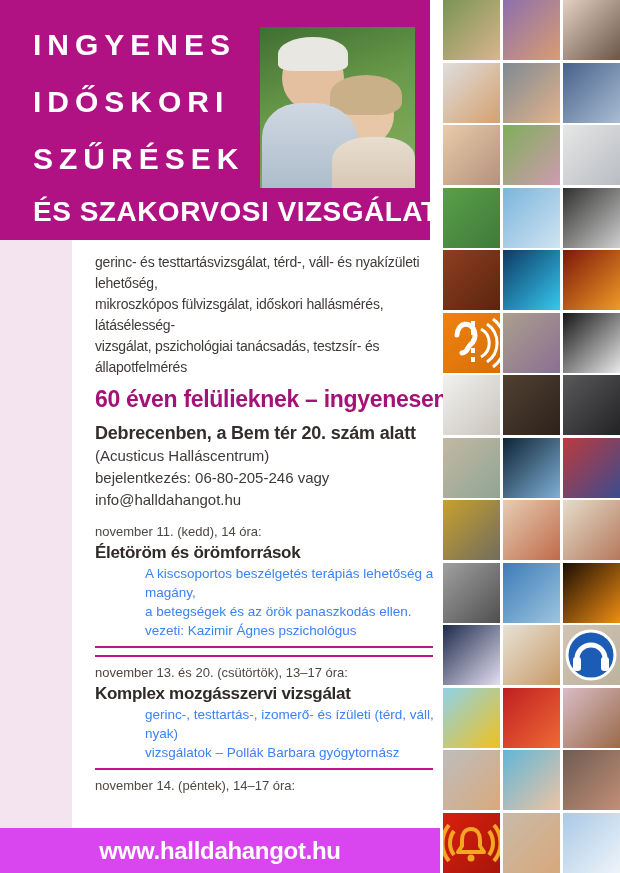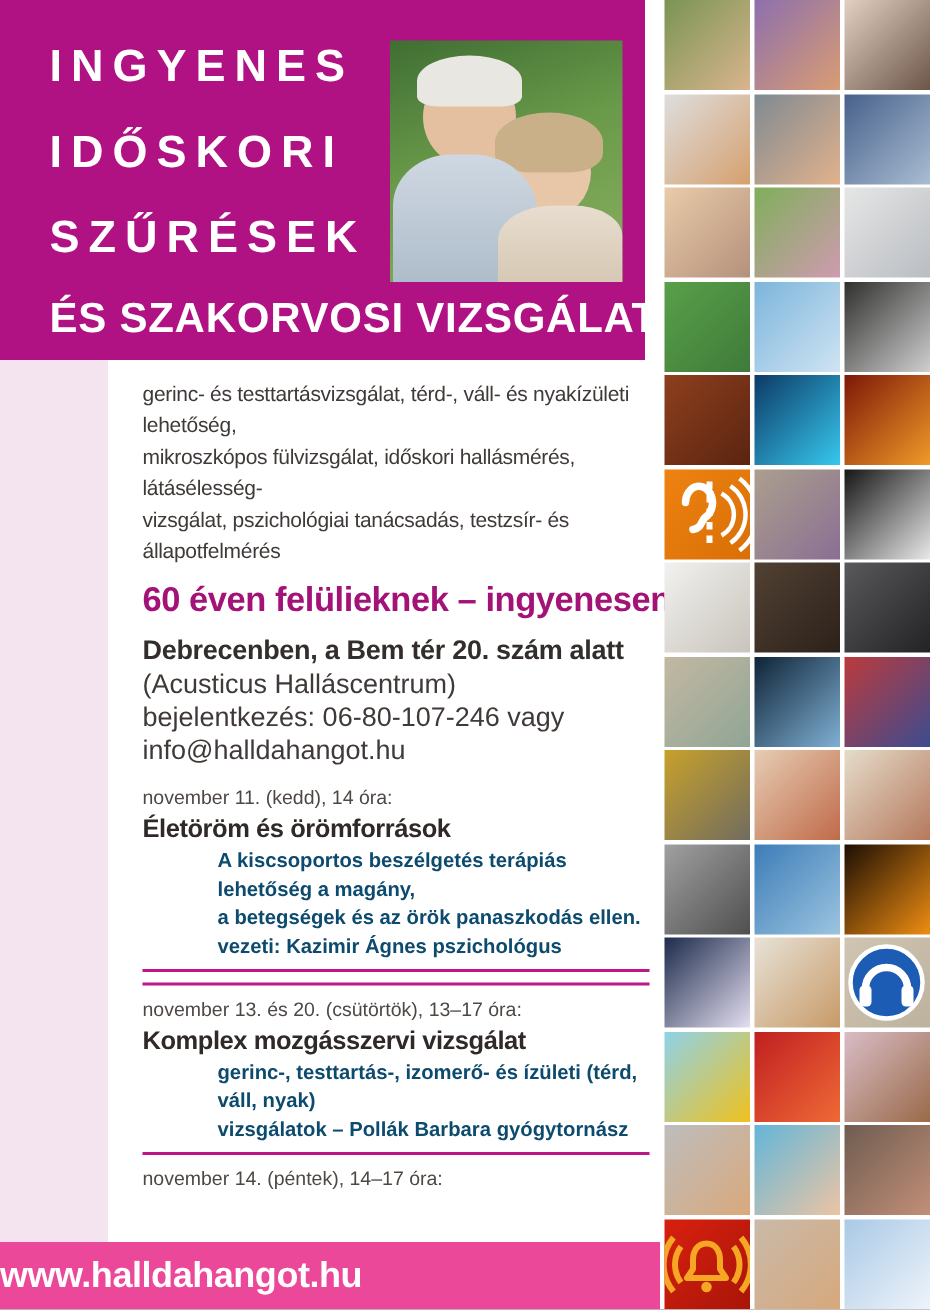--- a/index.html
+++ b/index.html
@@ -20,29 +20,29 @@
   .head.woman::before{content:"";position:absolute;left:-8px;top:-10px;width:72px;height:40px;border-radius:55% 55% 35% 35%;background:#c9b089;}
   .shirt-man{position:absolute;left:2px;top:76px;width:96px;height:85px;border-radius:40% 45% 0 0;background:linear-gradient(180deg,#cfd8e2,#aebdcb);}
   .shirt-woman{position:absolute;left:72px;top:110px;width:83px;height:51px;border-radius:45% 40% 0 0;background:linear-gradient(180deg,#e8ddcf,#d6c8b4);}
   
   .side-strip{position:absolute;left:0;top:240px;width:72px;height:588px;background:#f3e4f0;}
   
   .content{position:absolute;left:95px;top:240px;width:340px;color:#3f3a38;}
   .intro{margin:12px 0 0 0;font-size:14px;line-height:21px;white-space:pre-line;letter-spacing:-0.2px;}
   .headline{margin:6px 0 0 0;font-size:23px;line-height:30px;font-weight:bold;color:#a31277;letter-spacing:-0.3px;white-space:nowrap;}
   .loc1{margin-top:7px;font-size:18px;font-weight:bold;line-height:24px;color:#332e2b;letter-spacing:-0.2px;}
-  .loc2,.loc3{font-size:18px;line-height:22px;}
+  .loc2,.loc3{font-size:15px;line-height:22px;}
   .events{margin-top:12px;}
   .event{margin-top:6px;}
   .event .date{font-size:13px;line-height:18px;color:#4e4844;}
   .event .etitle{font-size:17px;line-height:23px;font-weight:bold;color:#2f2a27;letter-spacing:-0.3px;}
-  .event .desc{font-size:13.5px;line-height:19px;color:#0c4a6e;margin-left:50px;white-space:pre-line;font-weight:bold;}
+  .event .desc{font-size:13.5px;line-height:19px;color:#3b82f6;margin-left:50px;white-space:pre-line;}
   .divider{height:2px;background:#c01489;border:0;margin:6px 0 7px 0;width:338px;}
   
-  .footer{position:absolute;left:0;top:828px;width:440px;height:45px;background:#ec4899;display:flex;align-items:center;}
+  .footer{position:absolute;left:0;top:828px;width:440px;height:45px;background:#d946ef;display:flex;align-items:center;justify-content:center;}
   .footer span{color:#fff;font-size:24px;font-weight:bold;letter-spacing:-0.3px;}
   
   .mosaic{position:absolute;left:443px;top:0;width:177px;height:873px;display:grid;
     grid-template-columns:repeat(3,57px);grid-auto-rows:60px;gap:2.5px 3px;background:#fff;}
   .tile{width:57px;height:60px;position:relative;overflow:hidden;}
   .tile svg{position:absolute;left:0;top:0;}
 </style>
 </head>
 <body>
 
@@ -63,21 +63,21 @@
 
   <div class="side-strip"></div>
 
   <div class="content">
     <p class="intro">gerinc- és testtartásvizsgálat, térd-, váll- és nyakízületi lehetőség,
 mikroszkópos fülvizsgálat, időskori hallásmérés, látásélesség-
 vizsgálat, pszichológiai tanácsadás, testzsír- és állapotfelmérés</p>
     <h2 class="headline">60 éven felülieknek – ingyenesen</h2>
     <div class="loc1">Debrecenben, a Bem tér 20. szám alatt</div>
     <div class="loc2">(Acusticus Halláscentrum)</div>
-    <div class="loc3">bejelentkezés: 06-80-107-246 vagy info@halldahangot.hu</div>
+    <div class="loc3">bejelentkezés: 06-80-205-246 vagy info@halldahangot.hu</div>
 
     <div class="events">
 
       <div class="event">
         <div class="date">november 11. (kedd), 14 óra:</div>
         <div class="etitle">Életöröm és örömforrások</div>
         <div class="desc">A kiscsoportos beszélgetés terápiás lehetőség a magány,
 a betegségek és az örök panaszkodás ellen.
 vezeti: Kazimir Ágnes pszichológus</div>
       </div>

